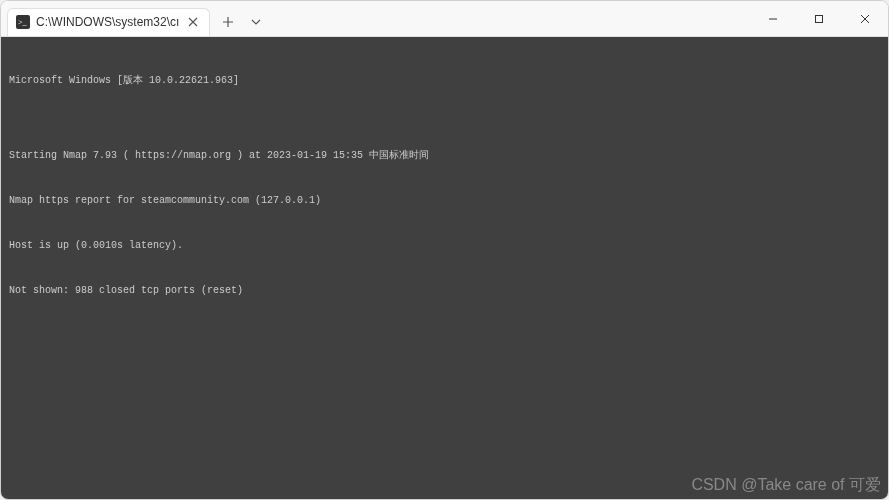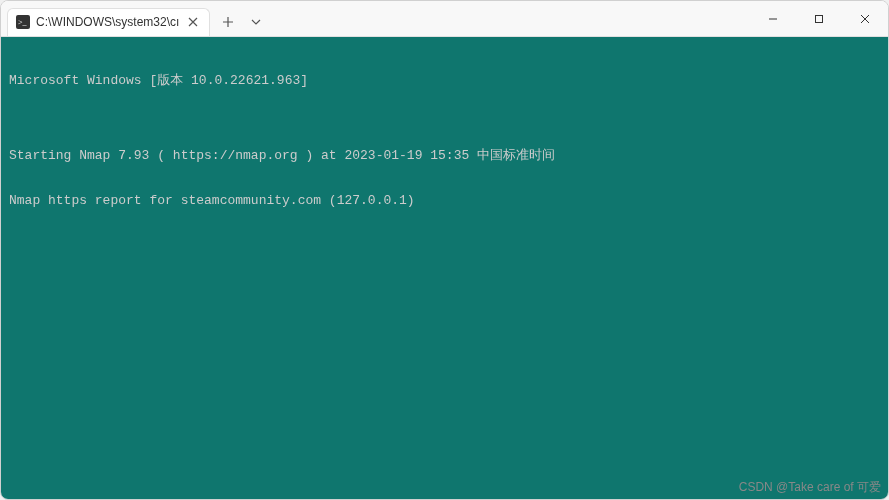--- a/index.html
+++ b/index.html
@@ -103,36 +103,36 @@
       width: 46px;
       height: 100%;
       display: flex;
       align-items: center;
       justify-content: center;
       cursor: pointer;
       color: #333;
     }
     .terminal {
       flex: 1;
-      background: #0f766e;
+      background: #404040;
       color: #ccc;
       font-family: Consolas, "Courier New", monospace;
-      font-size: 13px;
+      font-size: 10px;
       line-height: 15px;
       padding: 6px 8px;
       white-space: pre;
       overflow: hidden;
     }
     .line { white-space: pre; }
     .watermark {
       position: absolute;
       right: 8px;
       bottom: 4px;
       color: #888;
-      font-size: 12px;
+      font-size: 16px;
     }
     .watermark2 {
       position: absolute;
       right: 10px;
       bottom: 18px;
       color: rgba(200,40,40,0.25);
       font-size: 20px;
       font-weight: bold;
       letter-spacing: 1px;
     }
@@ -186,20 +186,22 @@
           </svg>
       </div>
     </div>
   </div>
 
   <div class="terminal">
     <div class="line">Microsoft Windows [版本 10.0.22621.963]</div>
     <div class="line"></div>
     <div class="line">Starting Nmap 7.93 ( https://nmap.org ) at 2023-01-19 15:35 中国标准时间</div>
     <div class="line">Nmap https report for steamcommunity.com (127.0.0.1)</div>
+    <div class="line">Host is up (0.0010s latency).</div>
+    <div class="line">Not shown: 988 closed tcp ports (reset)</div>
     
     
     
     
     
     
     
     
     
     

